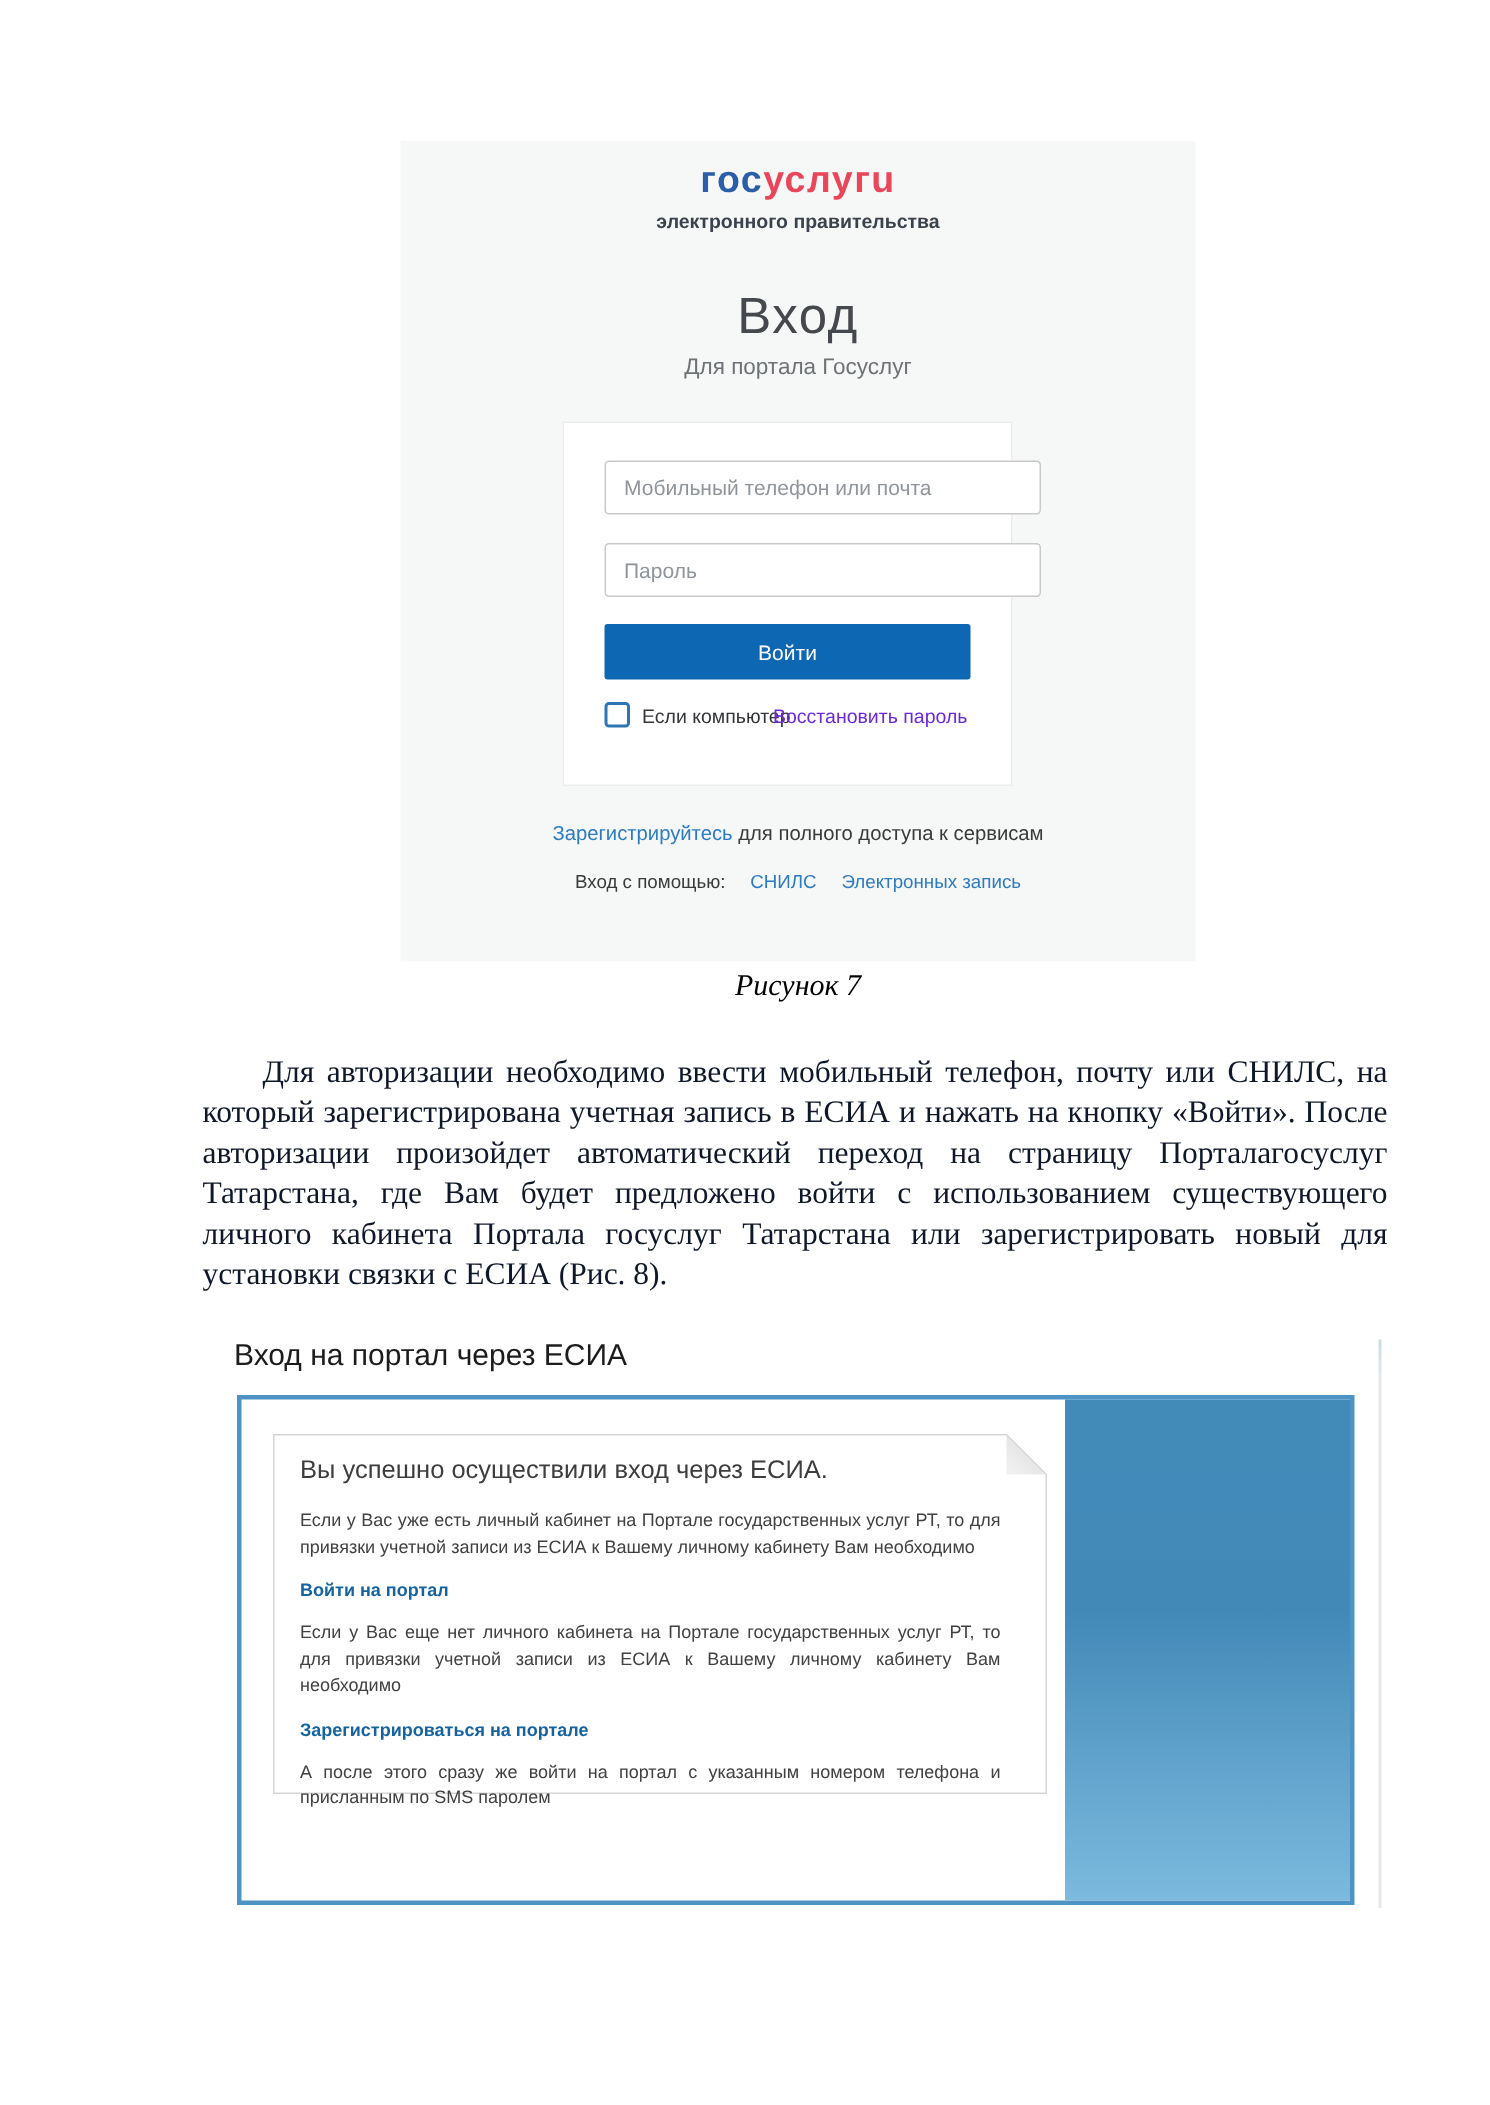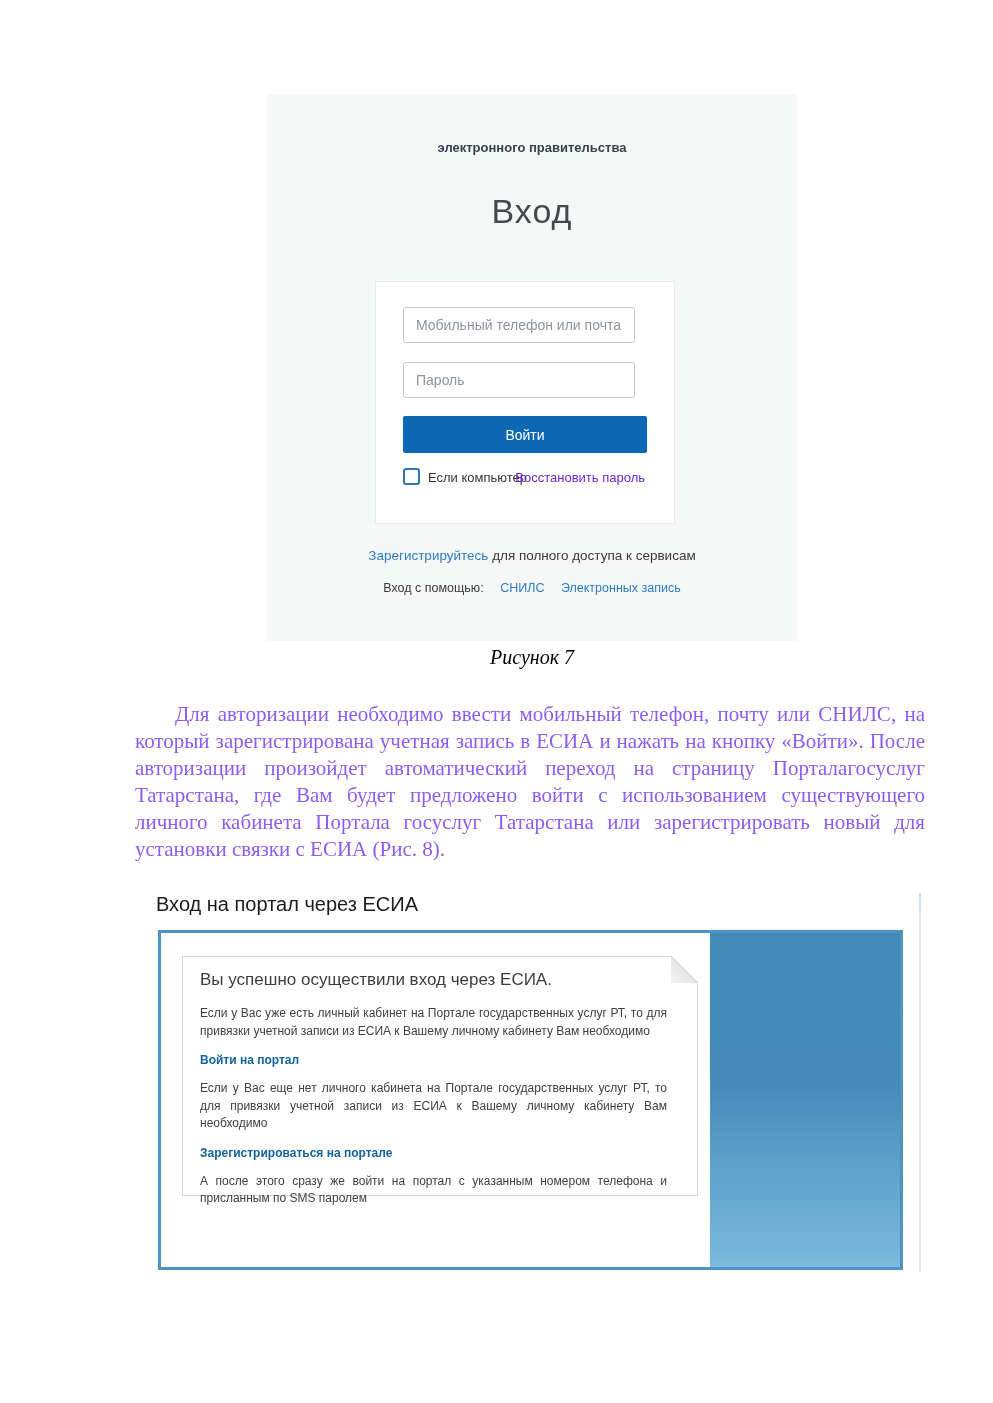--- a/index.html
+++ b/index.html
@@ -14,21 +14,21 @@
   .logo-blue { color:#2a5ea8; }
   .logo-red  { color:#e9465a; }
   .tagline { top:46px; left:0; width:100%; text-align:center;
              font-size:13px; font-weight:bold; color:#39424d; line-height:16px; }
   .vhod { top:98px; left:0; width:100%; text-align:center;
           font-size:34px; font-weight:300; color:#45484c; letter-spacing:1px; }
   .vhod-sub { top:142px; left:0; width:100%; text-align:center;
               font-size:15px; color:#6e7follow276; color:#6e7276; }
   .card { left:108px; top:187px; width:300px; height:243px;
           background:#ffffff; border:1px solid #ececec; box-sizing:border-box; }
-  .inp { left:27px; width:232px; height:36px; box-sizing:border-box;
+  .inp { left:27px; width:291px; height:36px; box-sizing:border-box;
          border:1px solid #c9c9c9; border-radius:3px; background:#fff;
          font-family:"Liberation Sans", sans-serif;
          font-size:14px; color:#333; padding:0 12px; outline:none; position:absolute; }
   .inp::placeholder { color:#8f959b; opacity:1; }
   .inp1 { top:25px; }
   .inp2 { top:80px; }
   .btn { left:27px; top:134px; width:244px; height:37px; background:#0d67b2;
          color:#ffffff; font-size:14px; border:none; border-radius:2px;
          font-family:"Liberation Sans", sans-serif; cursor:pointer; }
   .checkbox { left:27px; top:186px; width:17px; height:17px; box-sizing:border-box;
@@ -40,21 +40,21 @@
   .alt-line { top:487px; left:0; width:100%; text-align:center; font-size:12.5px; color:#3a3a3a; }
   .alt-line .lnk { color:#2d7cc3; margin-left:13px; cursor:pointer; }
 
   
   .caption { font-family:"Liberation Serif", serif; font-style:italic;
              font-size:20px; color:#000; text-align:center; }
   .cap7 { left:267px; top:646px; width:530px; }
   .cap8 { left:158px; top:1275px; width:745px; }
   .para { left:135px; top:701px; width:790px;
           font-family:"Liberation Serif", serif; font-size:21px; line-height:27px;
-          color:#8b5cf6; text-align:justify; text-indent:40px; }
+          color:#0f172a; text-align:justify; text-indent:40px; }
 
   
   .fig8-heading { left:156px; top:893px; font-size:20px; color:#1c1c1c; }
   .fig8 { left:158px; top:930px; width:745px; height:340px; box-sizing:border-box;
           border:3px solid #4d93c3; background:#ffffff; }
   .sidebar { right:0; top:0; width:190px; height:100%;
              background:linear-gradient(180deg,#428bb9 0%,#4289b8 42%,#7cbade 100%); }
   .panel { left:21px; top:23px; width:516px; height:240px; box-sizing:border-box;
            background:#ffffff; border:1px solid #d6d6d6;
            padding:13px 30px 0 17px; }
@@ -68,24 +68,28 @@
                   margin:0 0 13px 0; cursor:pointer; text-decoration:none; }
   .vline { left:919px; top:893px; width:2px; height:379px;
            background:linear-gradient(180deg,#c9dce9 0%,#e4e8eb 7%,#e4e8eb 100%); }
 </style>
 </head>
 <body>
 
 <div class="page">
 
   <div class="abs fig7">
+    <div class="abs logo">
+      <span class="logo-blue">гос</span><span class="logo-red">услугu</span>
+    </div>
     <div class="abs tagline">
       <div>электронного правительства</div>
     </div>
     <div class="abs vhod">Вход</div>
+    <div class="abs vhod-sub">Для портала Госуслуг</div>
 
     <div class="abs card">
       <input class="inp inp1" type="text" placeholder="Мобильный телефон или почта" style="">
       <input class="inp inp2" type="text" placeholder="Пароль" style="">
       <button class="abs btn">Войти</button>
       <div class="abs checkbox"></div>
       <div class="abs chk-label">Если компьютер</div>
       <div class="abs recover">Восстановить пароль</div>
     </div>
 

